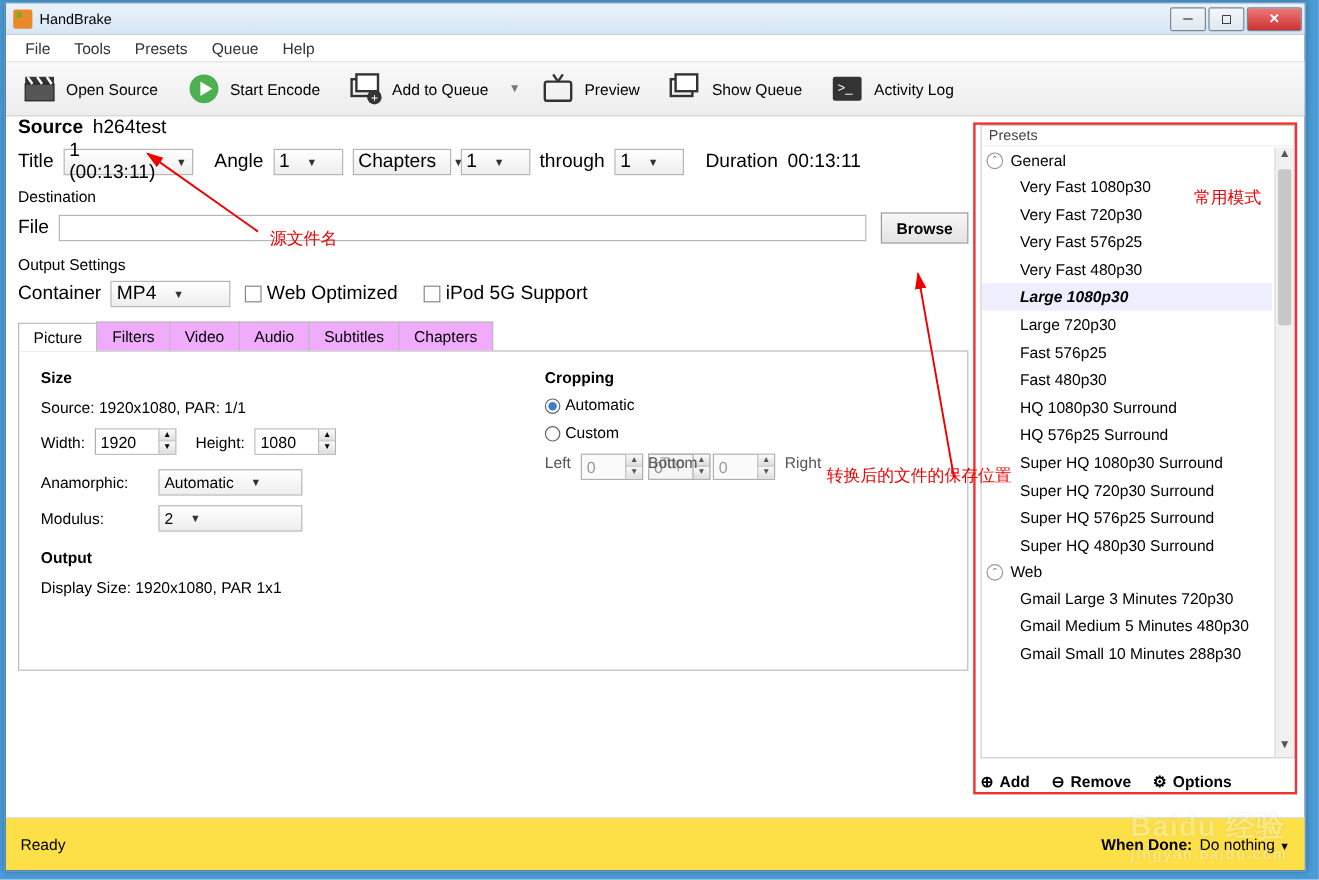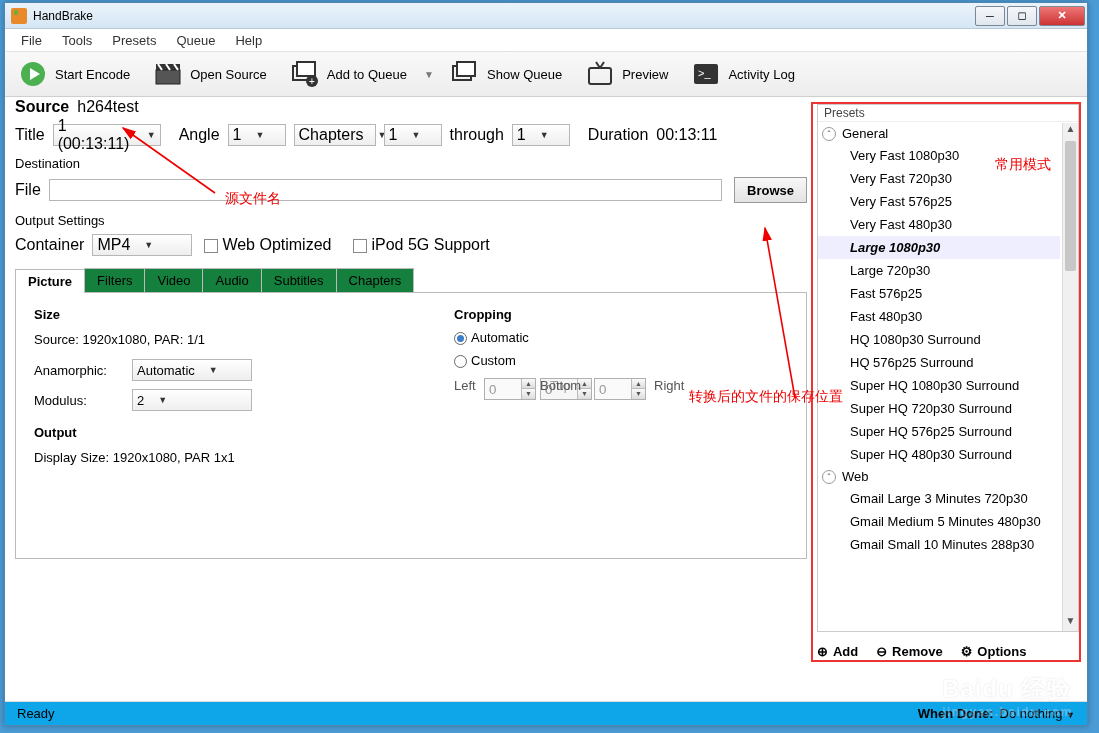--- a/index.html
+++ b/index.html
@@ -11,21 +11,21 @@
   .winbtns { margin-left: auto; display: flex; }
   .winbtn { width: 30px; height: 20px; border: 1px solid #7c8793; margin-right: 2px; display:flex; align-items:center; justify-content:center; font-size:11px; background: linear-gradient(#f4f7fa,#dfe7ee); border-radius:2px; cursor:pointer;}
   .winbtn.close { width: 46px; background: linear-gradient(#e77,#c33); color:#fff; font-weight:bold; }
   .menubar { height: 22px; display:flex; align-items:center; padding: 0 6px; font-size: 13px; color:#333; }
   .menubar span { padding: 2px 10px; cursor: default; }
   .toolbar { height: 46px; border-top:1px solid #e3e3e3; border-bottom:1px solid #cfcfcf; display:flex; align-items:center; padding:0 6px; gap:8px; background: linear-gradient(#f9f9f9,#ededed); font-size:13px;}
   .tbtn { display:flex; align-items:center; gap:8px; padding:4px 8px; cursor:pointer; }
   .tico { width:28px; height:28px; display:flex; align-items:center; justify-content:center; }
   .sep { width:12px; display:flex; align-items:center; justify-content:center; color:#777; font-size:10px;}
   .content { position:absolute; top:95px; left:0; right:0; bottom:28px; }
-  .statusbar { position:absolute; left:0; right:0; bottom:0; height:24px; background:#0ea5e9; border-top:1px solid #ddd; display:flex; align-items:center; font-size:13px; padding:0 12px;justify-content:center;}
+  .statusbar { position:absolute; left:0; right:0; bottom:0; height:44px; background:#fde047; border-top:1px solid #ddd; display:flex; align-items:center; font-size:13px; padding:0 12px;justify-content:center;}
   .statusbar .right { margin-left:auto; display:flex; align-items:center; gap:6px;}
 
   .main-left { position:absolute; left:10px; top:0; width:792px; }
   .presets-panel { position:absolute; right:8px; top:6px; width:262px; height:528px; border:1px solid #ccc; background:#fff;}
   .presets-panel .caption { font-size:12px; padding:1px 6px; color:#444; border-bottom:1px solid #eee;}
   .preset-tree { position:absolute; left:0; top:18px; bottom:0; right:18px; overflow:hidden auto; font-size:13px;}
   .preset-cat { display:flex; align-items:center; gap:6px; padding:3px 4px;}
   .preset-cat .chev { width:14px; height:14px; border:1px solid #999; border-radius:50%; display:flex; align-items:center; justify-content:center; font-size:9px; color:#555; cursor:pointer;}
   .preset-item { padding:4px 4px 4px 32px; cursor:pointer;}
   .preset-item.sel { background:#eef; font-weight:bold; font-style:italic;}
@@ -45,22 +45,22 @@
   .combo .carrot{ margin-left:14px; font-size:9px; color:#333;}
   .big-select{ width:108px;}
   .small-select{ width:58px;}
 
   .section-header { font-size:13px; font-weight:normal; margin:10px 0 6px; }
   .file-input { flex:1; height:24px; border:1px solid #b6b6b6; background:#fff;}
   .browse-btn { height:26px; padding:0 12px; background:linear-gradient(#f7f7f7,#e3e3e3); border:1px solid #999; font-size:13px; font-weight:bold; cursor:pointer; margin-left:4px;}
   .chk { width:14px; height:14px; border:1px solid #888; background:#fff; display:inline-block; vertical-align:middle; margin-right:4px;}
 
   .tabs { display:flex; margin-top:12px;}
-  .tab { border:1px solid #bbb; border-bottom:none; padding:4px 12px; font-size:13px; background:#15803d; margin-right:-1px; cursor:pointer;}
-  .tab.active{ background:#fff; position:relative; top:1px;font-weight:bold;}
+  .tab { border:1px solid #bbb; border-bottom:none; padding:4px 12px; font-size:13px; background:#f0abfc; margin-right:-1px; cursor:pointer;}
+  .tab.active{ background:#fff; position:relative; top:1px;}
   .tab-body { border:1px solid #bbb; padding:14px 18px 30px; font-size:13px; min-height:260px; background:#fff;}
 
   .numspin { display:inline-flex; border:1px solid #b0b0b0;}
   .numspin input{ border:none; width:52px; height:20px; padding:0 4px;}
   .numspin .sp{ display:flex; flex-direction:column;}
   .numspin .sp div{ width:14px; height:10px; background:linear-gradient(#fafafa,#ddd); border-left:1px solid #bbb; font-size:7px; text-align:center; line-height:10px; cursor:pointer;}
   .numspin .sp div:first-child{ border-bottom:1px solid #bbb;}
   .radio{ width:13px; height:13px; border:1px solid #666; border-radius:50%; display:inline-flex; align-items:center; justify-content:center; margin-right:4px; vertical-align:middle;}
   .radio.checked::after{ content:""; width:7px; height:7px; background:#3b7dc9; border-radius:50%;}
 
@@ -93,68 +93,68 @@
     <span>Tools</span>
     <span>Presets</span>
     <span>Queue</span>
     <span>Help</span>
   </div>
 
   <div class="toolbar">
     <div class="tbtn">
       <span class="tico">
           <svg width="28" height="28">
-            <circle cx="14" cy="14" r="12" fill="#4caf50"></circle>
-            <polygon points="11,8 21,14 11,20" fill="#fff"></polygon>
-          </svg>
-        </span>
-      <span>Start Encode</span>
-    </div>
-    <div class="tbtn">
-      <span class="tico">
-          <svg width="28" height="28">
             <rect x="2" y="4" width="24" height="6" fill="#333"></rect>
             <rect x="2" y="10" width="24" height="14" fill="#555" stroke="#222"></rect>
             <line x1="4" y1="4" x2="8" y2="10" stroke="#fff" stroke-width="2"></line>
             <line x1="12" y1="4" x2="16" y2="10" stroke="#fff" stroke-width="2"></line>
             <line x1="20" y1="4" x2="24" y2="10" stroke="#fff" stroke-width="2"></line>
           </svg>
         </span>
       <span>Open Source</span>
     </div>
     <div class="tbtn">
       <span class="tico">
           <svg width="28" height="28">
+            <circle cx="14" cy="14" r="12" fill="#4caf50"></circle>
+            <polygon points="11,8 21,14 11,20" fill="#fff"></polygon>
+          </svg>
+        </span>
+      <span>Start Encode</span>
+    </div>
+    <div class="tbtn">
+      <span class="tico">
+          <svg width="28" height="28">
             <rect x="2" y="6" width="18" height="14" fill="none" stroke="#333" stroke-width="2"></rect>
             <rect x="6" y="2" width="18" height="14" fill="#fff" stroke="#333" stroke-width="2"></rect>
             <circle cx="21" cy="21" r="6" fill="#333"></circle>
             <text x="21" y="25" font-size="10" text-anchor="middle" fill="#fff">+</text>
           </svg>
         </span>
       <span>Add to Queue</span>
     </div>
     <div class="sep">▼</div>
     <div class="tbtn">
       <span class="tico">
           <svg width="28" height="28">
-            <rect x="2" y="6" width="18" height="14" fill="none" stroke="#333" stroke-width="2"></rect>
-            <rect x="6" y="2" width="18" height="14" fill="#fff" stroke="#333" stroke-width="2"></rect>
-          </svg>
-        </span>
-      <span>Show Queue</span>
-    </div>
-    <div class="tbtn">
-      <span class="tico">
-          <svg width="28" height="28">
             <rect x="3" y="8" width="22" height="16" rx="2" fill="none" stroke="#333" stroke-width="2"></rect>
             <line x1="10" y1="2" x2="14" y2="8" stroke="#333" stroke-width="2"></line>
             <line x1="18" y1="2" x2="14" y2="8" stroke="#333" stroke-width="2"></line>
           </svg>
         </span>
       <span>Preview</span>
+    </div>
+    <div class="tbtn">
+      <span class="tico">
+          <svg width="28" height="28">
+            <rect x="2" y="6" width="18" height="14" fill="none" stroke="#333" stroke-width="2"></rect>
+            <rect x="6" y="2" width="18" height="14" fill="#fff" stroke="#333" stroke-width="2"></rect>
+          </svg>
+        </span>
+      <span>Show Queue</span>
     </div>
     <div class="tbtn">
       <span class="tico">
           <svg width="28" height="28">
             <rect x="2" y="4" width="24" height="20" rx="2" fill="#333"></rect>
             <text x="6" y="17" fill="#fff" font-size="11">&gt;_</text>
           </svg>
         </span>
       <span>Activity Log</span>
     </div>
@@ -221,20 +221,38 @@
         <div class="tab">Audio</div>
         <div class="tab">Subtitles</div>
         <div class="tab">Chapters</div>
       </div>
       <div class="tab-body">
         <div style="display:flex; gap:60px;">
 
           <div style="width:360px;">
             <div class="bold">Size</div>
             <div style="margin:10px 0">Source:  1920x1080, PAR: 1/1</div>
+            <div class="row">
+              <span>Width:</span>
+              <div class="numspin">
+                  <input value="1920" style="">
+                  <div class="sp">
+                    <div>▲</div>
+                    <div>▼</div>
+                  </div>
+                </div>
+              <span style="margin-left:8px">Height:</span>
+              <div class="numspin">
+                  <input value="1080" style="">
+                  <div class="sp">
+                    <div>▲</div>
+                    <div>▼</div>
+                  </div>
+                </div>
+            </div>
             <div class="row" style="margin-top:12px">
               <span style="width:90px">Anamorphic:</span>
               <div class="combo" style="width:120px">
                   <span>Automatic</span>
                   <span class="carrot">▼</span>
                 </div>
             </div>
             <div class="row">
               <span style="width:90px">Modulus:</span>
               <div class="combo" style="width:120px">

